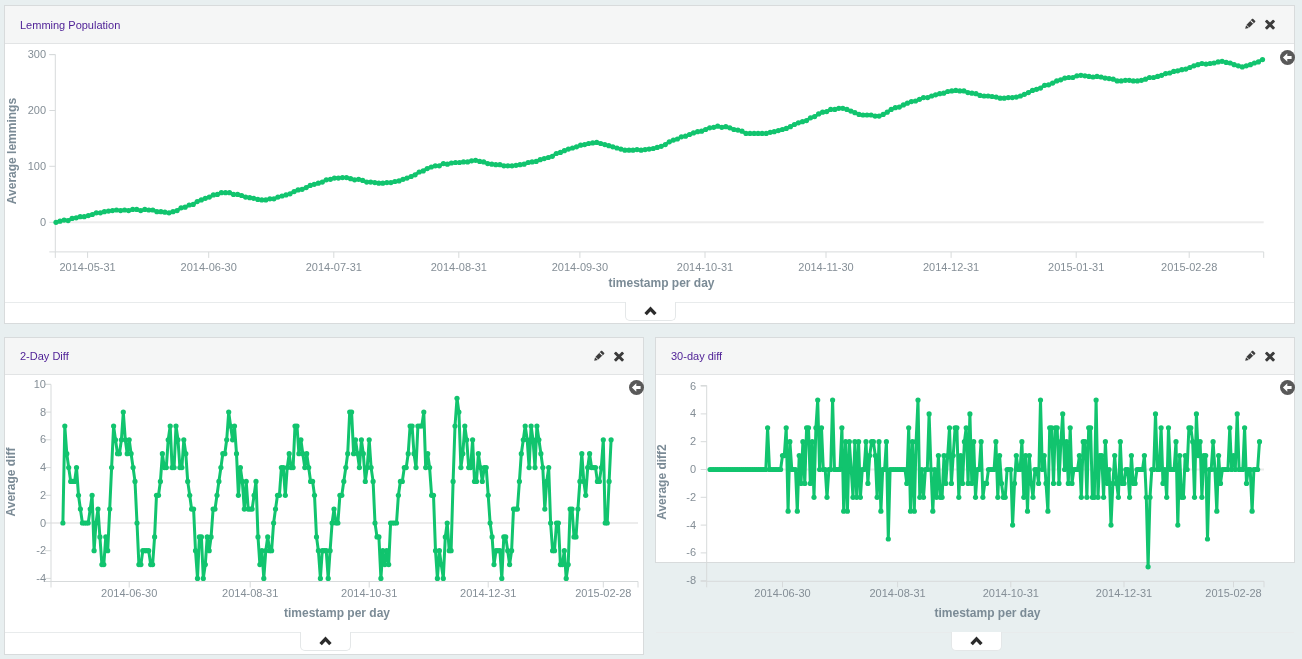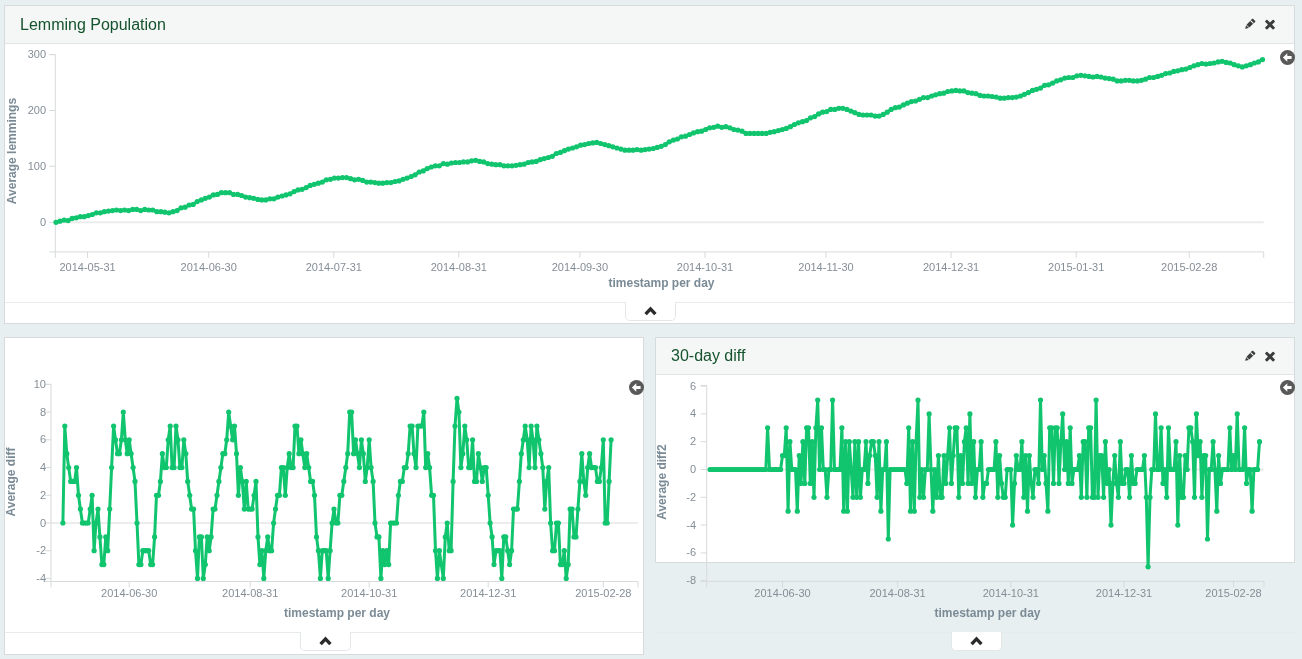--- a/index.html
+++ b/index.html
@@ -1,17 +1,17 @@
 <!DOCTYPE html>
 <html><head><meta charset="utf-8"><style>
 *{margin:0;padding:0;box-sizing:content-box}
 html,body{width:1302px;height:659px;overflow:hidden;background:#e8eff0;font-family:"Liberation Sans",sans-serif}
 .panel{position:absolute;background:#fff;border:1px solid #d8dbdc;box-sizing:border-box}
 .hd{position:relative;background:#f5f6f6;border-bottom:1px solid #e2e4e5}
-.tt{position:absolute;left:15px;top:50%;transform:translateY(-50%);font-size:16px;color:#14532d}
+.tt{position:absolute;left:15px;top:50%;transform:translateY(-50%);font-size:11px;color:#4c1d95}
 .sep{position:absolute;left:0;right:0;height:1px;background:#e8ebec}
 .tab{position:absolute;height:18px;background:#fff;border:1px solid #e4e7e8;border-top:none;border-radius:0 0 5px 5px;z-index:3}
 .ylab{position:absolute;font-size:12px;font-weight:bold;color:#7b8b96;transform:rotate(-90deg);transform-origin:center;white-space:nowrap}
 </style></head><body>
 <div class="panel" style="left:4px;top:5px;width:1291px;height:319px">
     <div class="hd" style="height:37px">
       <span class="tt">Lemming Population</span>
       <svg style="position:absolute;right:38px;top:12px" width="13" height="13" viewBox="0 0 13 13">
         <g transform="rotate(45 6.5 6.5)" fill="#3c3c3c">
           <rect x="4.55" y="1.2" width="4.0" height="7.6"></rect>
@@ -369,20 +369,39 @@
       <svg width="13" height="10" viewBox="0 0 13 10" style="position:absolute;left:50%;top:4px;margin-left:-6.5px">
         <path d="M1.6 8.2 L6.5 2.9 L11.4 8.2" fill="none" stroke="#2b2b2b" stroke-width="3.4"></path>
       </svg>
     </div>
     <svg style="position:absolute;right:-1px;top:44px" width="15" height="15" viewBox="0 0 15 15">
       <circle cx="7.5" cy="7.5" r="7.5" fill="#595959"></circle>
       <path d="M11.6 5.9 L7.3 5.9 L7.3 3.2 L2.9 7.5 L7.3 11.8 L7.3 9.1 L11.6 9.1 Z" fill="#fff"></path>
     </svg>
   </div>
 <div class="panel" style="left:4px;top:337px;width:640px;height:318px">
+    <div class="hd" style="height:36px">
+      <span class="tt">2-Day Diff</span>
+      <svg style="position:absolute;right:38px;top:12px" width="13" height="13" viewBox="0 0 13 13">
+        <g transform="rotate(45 6.5 6.5)" fill="#3c3c3c">
+          <rect x="4.55" y="1.2" width="4.0" height="7.6"></rect>
+          <rect x="4.55" y="0.0" width="4.0" height="2.2"></rect>
+          <path d="M4.55 9.4 L8.55 9.4 L6.55 12.6 Z"></path>
+        </g>
+        <g transform="rotate(45 6.5 6.5)">
+          <rect x="4.55" y="2.5" width="4.0" height="0.9" fill="#fff"></rect>
+        </g>
+      </svg>
+      <svg style="position:absolute;right:19px;top:13px" width="10" height="11" viewBox="0 0 10 11">
+        <g fill="#3c3c3c">
+          <rect x="-0.9" y="4.1" width="11.8" height="3.0" rx="0.8" transform="rotate(45 5 5.6)"></rect>
+          <rect x="-0.9" y="4.1" width="11.8" height="3.0" rx="0.8" transform="rotate(-45 5 5.6)"></rect>
+        </g>
+      </svg>
+    </div>
     <svg width="638" height="258" style="position:absolute;left:0;top:36px" font-family="'Liberation Sans',sans-serif">
       <line x1="46" y1="149" x2="633" y2="149" stroke="#ececec" stroke-width="2"></line>
       <path d="M40 10.4 H46 V207.5 H40" fill="none" stroke="#d7dadb"></path>
       <line x1="40" y1="10.4" x2="46" y2="10.4" stroke="#d7dadb"></line>
       <text x="41" y="13.9" text-anchor="end" font-size="11" fill="#848e96">10</text>
       <line x1="40" y1="38.1" x2="46" y2="38.1" stroke="#d7dadb"></line>
       <text x="41" y="41.6" text-anchor="end" font-size="11" fill="#848e96">8</text>
       <line x1="40" y1="65.8" x2="46" y2="65.8" stroke="#d7dadb"></line>
       <text x="41" y="69.3" text-anchor="end" font-size="11" fill="#848e96">6</text>
       <line x1="40" y1="93.6" x2="46" y2="93.6" stroke="#d7dadb"></line>

